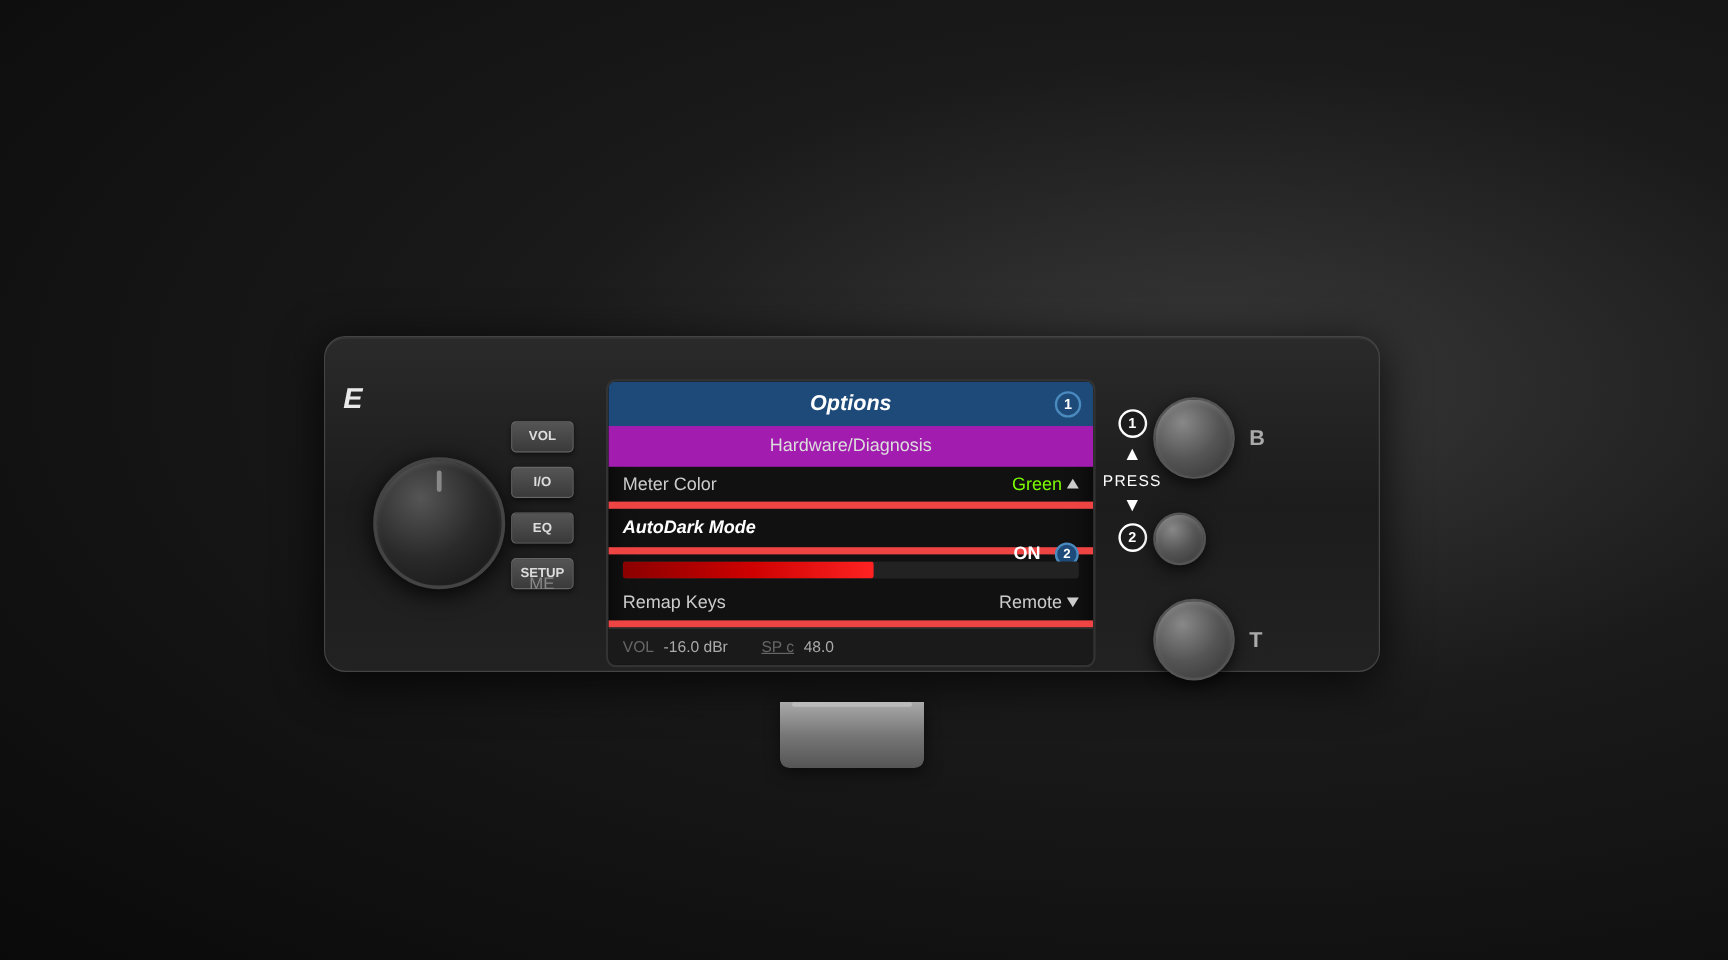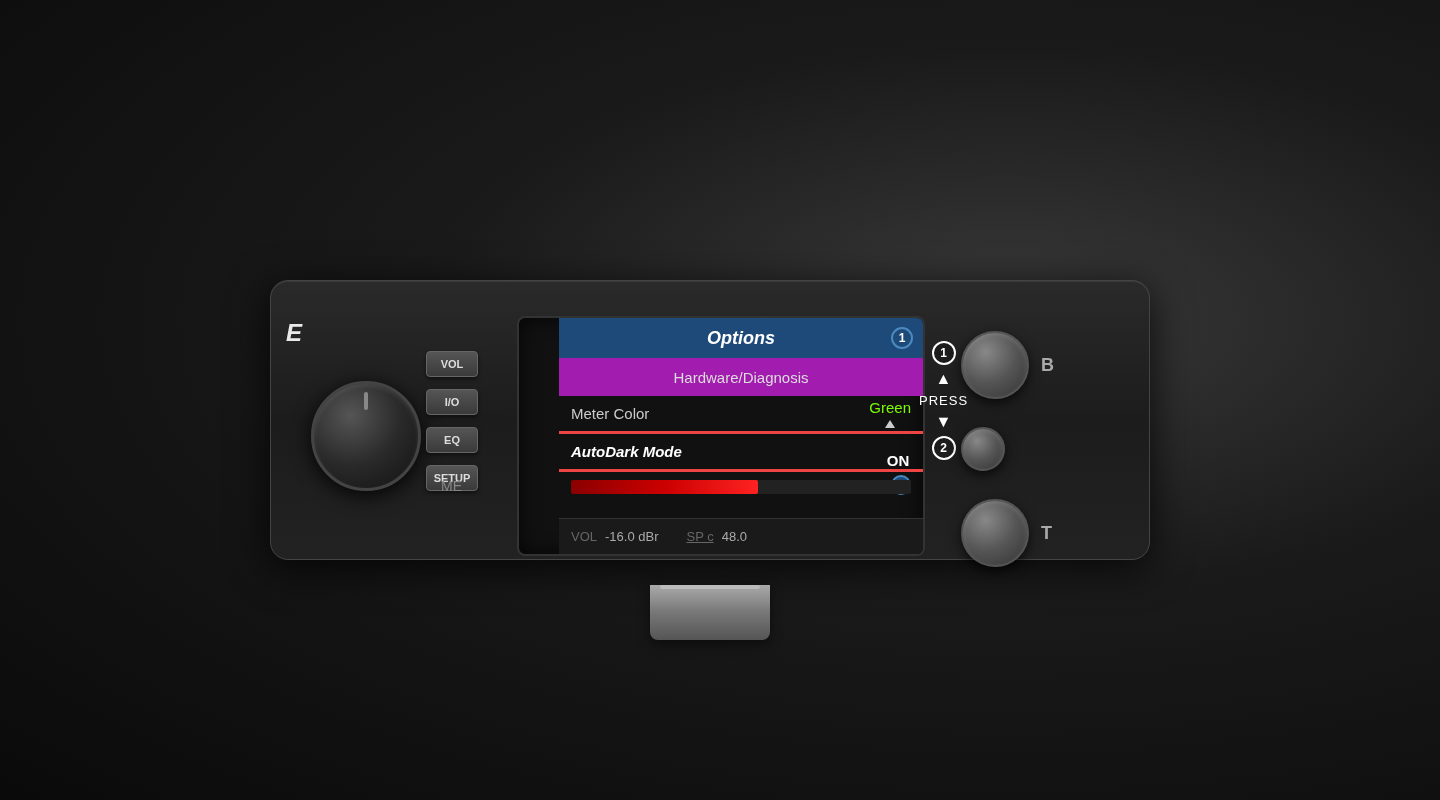--- a/index.html
+++ b/index.html
@@ -100,30 +100,29 @@
       left: 170px;
       bottom: 65px;
       color: #888;
       font-size: 14px;
       font-weight: normal;
     }
 
     
     .display-section {
       position: absolute;
-      left: 246px;
+      left: 234px;
       top: 35px;
       width: 408px;
       height: 240px;
       background: #111;
       border-radius: 8px;
       border: 2px solid #333;
       overflow: hidden;
       box-shadow: inset 0 0 20px rgba(0,0,0,0.8);
-      padding-left: 40px;
     }
 
     .display-inner {
       width: 100%;
       height: 100%;
       padding: 0;
       display: flex;
       flex-direction: column;
     }
 
@@ -178,41 +177,40 @@
       font-size: 15px;
     }
 
     
     .display-menu-row {
       display: flex;
       align-items: center;
       justify-content: space-between;
       padding: 6px 12px;
       height: 38px;
-      border-bottom: 3px solid #ef4444;
+      border-bottom: 6px solid #ef4444;
     }
 
     .menu-label {
       color: #ccc;
       font-size: 15px;
     }
 
     .menu-label.bold {
       font-weight: bold;
       color: #fff;
       font-style: italic;
     }
 
     .menu-value {
       color: #ccc;
       font-size: 15px;
       display: flex;
       align-items: center;
       gap: 4px;
-      flex-direction: column;
     }
 
     .menu-value.green { color: #7cfc00; }
     .menu-value.on { color: #fff; font-weight: bold; }
 
     .triangle-up {
       width: 0;
       height: 0;
       border-left: 5px solid transparent;
       border-right: 5px solid transparent;
@@ -460,20 +458,27 @@
             <div class="badge-2">2</div>
           </span>
         </div>
 
         <div class="autodark-row">
           <div class="progress-bar-container">
             <div class="progress-bar-fill"></div>
           </div>
         </div>
 
+        <div class="display-menu-row">
+          <span class="menu-label">Remap Keys</span>
+          <span class="menu-value">
+            <span>Remote</span>
+            <span class="triangle-down"></span>
+          </span>
+        </div>
 
         <div class="display-status-row">
           <span class="status-label">VOL</span>
           <span class="status-value">-16.0 dBr</span>
           <span class="status-label" style="margin-left:20px;text-decoration:underline;">SP c</span>
           <span class="status-value">48.0</span>
         </div>
 
       </div>
     </div>

